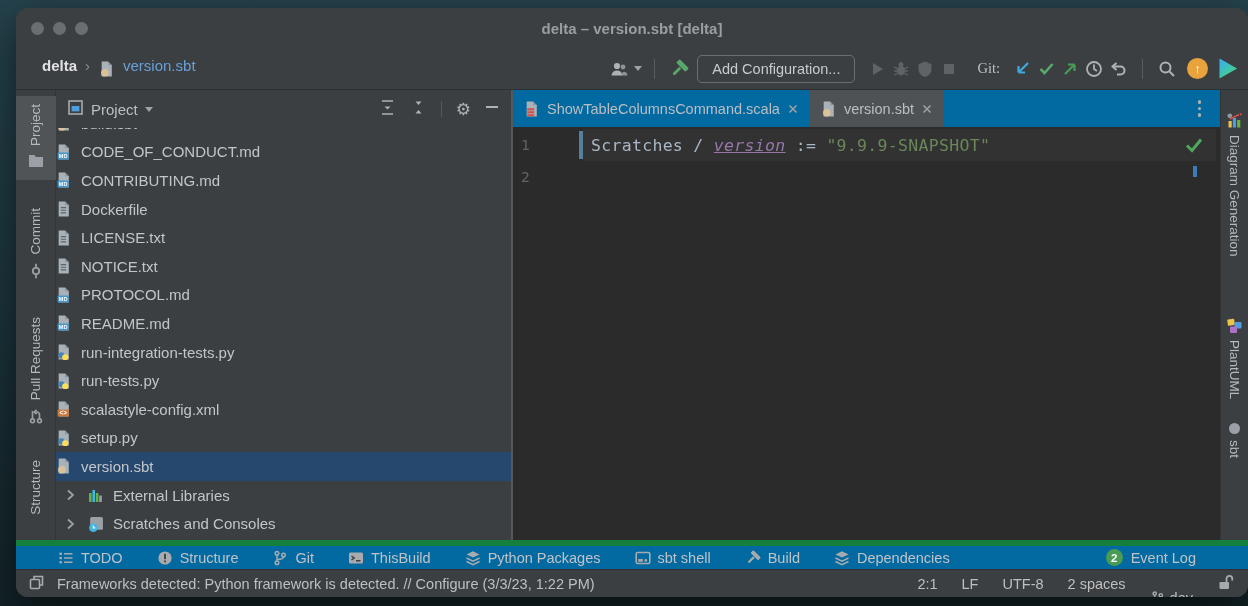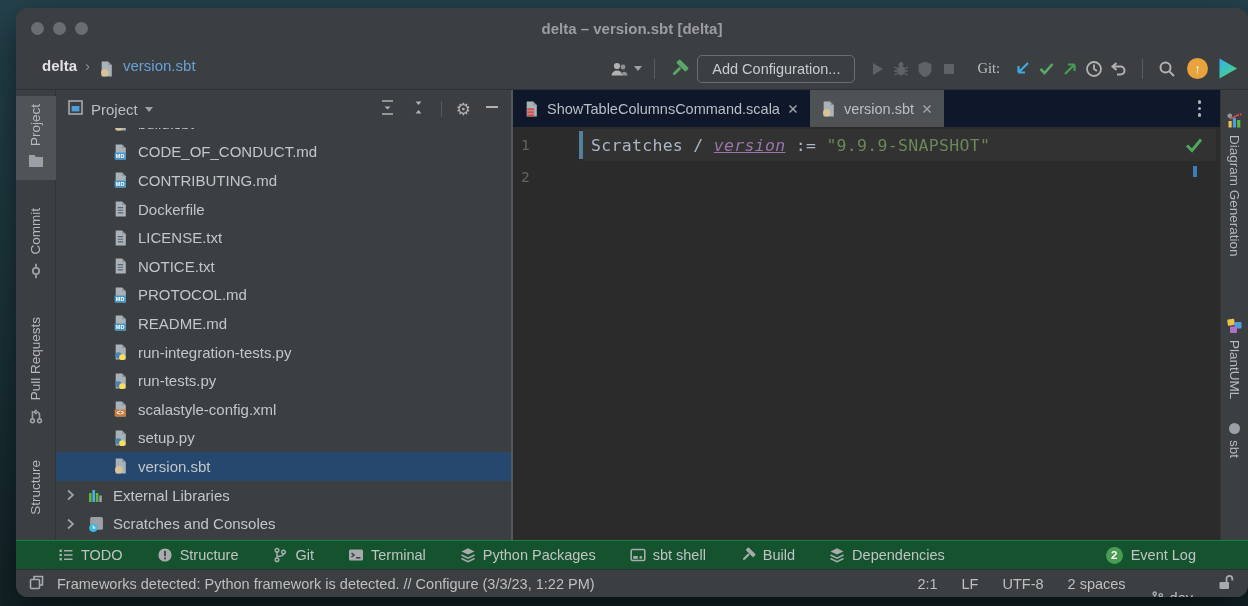--- a/index.html
+++ b/index.html
@@ -41,29 +41,29 @@
 
   
   .project-panel { width:457px; flex:none; background:#3c3f41; border-right:2px solid #54585a; display:flex; flex-direction:column; min-height:0; }
   .pp-header { height:38px; flex:none; display:flex; align-items:center; padding:0 12px 0 12px; }
   .pp-title { color:#bbbec2; font-size:15px; margin:0 4px 0 8px; }
   .pp-icons { margin-left:auto; display:flex; align-items:center; gap:14px; }
   .pp-div { width:1px; height:16px; background:#55585a; }
   .tree { flex:1; overflow:hidden; position:relative; }
   .tree-list { margin-top:-19px; }
   .trow { height:28.6px; display:flex; align-items:center; font-size:15px; color:#c2c6c9; white-space:nowrap; }
-  .trow.file { padding-left:57px; }
+  .trow.file { }
   .trow.root { padding-left:10px; }
   .trow .ticon { display:flex; width:16px; justify-content:center; margin-right:9px; flex:none; }
   .trow .chev { display:flex; width:10px; margin-right:12px; flex:none; }
   .trow.selected { background:#26486E; }
 
   
   .editor { flex:1; display:flex; flex-direction:column; background:#2b2b2b; min-width:0; }
-  .tabbar { height:38px; flex:none; background:#0f172a; display:flex; align-items:stretch; border-bottom:1px solid #2b2b2b; }
+  .tabbar { height:38px; flex:none; background:#0369a1; display:flex; align-items:stretch; border-bottom:1px solid #2b2b2b; }
   .tab { display:flex; align-items:center; gap:8px; padding:0 12px; font-size:14.5px; color:#bbbec2; }
   .tab.active { background:#4e5254; }
   .tab .close { display:flex; align-items:center; }
   .kebab { margin-left:auto; align-self:center; margin-right:16px; display:flex; flex-direction:column; gap:3px; padding:3px; }
   .kebab i { width:3.5px; height:3.5px; border-radius:50%; background:#afb1b3; }
   .code-area { flex:1; position:relative; font-family:"DejaVu Sans Mono", monospace; padding-top:1px; }
   .code-line { height:32px; display:flex; align-items:center; position:relative; }
   .lnum { width:70px; flex:none; padding-left:8px; color:#606366; font-size:14.5px; z-index:1; }
   .linebg { position:absolute; left:70px; right:4px; top:0; bottom:0; background:#323232; }
   .vcsbar { position:absolute; left:66px; width:4px; top:2px; bottom:2px; background:#54809c; }
@@ -72,21 +72,21 @@
   .insp-check { position:absolute; right:16px; top:8px; }
   .scroll-mark { position:absolute; right:23px; top:38px; width:4px; height:11px; background:#3C7CB8; }
 
   
   .stripe-right { width:28px; flex:none; background:#3c3f41; border-left:1px solid #323537; display:flex; flex-direction:column; align-items:center; }
   .vlabel-r { writing-mode:vertical-rl; color:#b7babd; font-size:13.5px; margin-top:6px; }
   .rs-icon { margin-top:22px; display:flex; }
   .sbt-dot { width:11px; height:11px; border-radius:50%; background:#9aa0a6; }
 
   
-  .bottombar { height:29px; flex:none; background:#14532d; border-top:1px solid #15803d; display:flex; align-items:center; padding-left:42px; }
+  .bottombar { height:29px; flex:none; background:#0369a1; border-top:6px solid #15803d; display:flex; align-items:center; padding-left:42px; }
   .bb-item { display:flex; align-items:center; gap:7px; color:#c0c3c5; font-size:14.5px; margin-right:34px; }
   .eventlog { margin-left:auto; margin-right:52px; display:flex; align-items:center; gap:8px; color:#c0c3c5; font-size:14.5px; }
   .badge { width:17px; height:17px; border-radius:50%; background:#499C54; color:#fff; font-size:11.5px; font-weight:bold; display:flex; align-items:center; justify-content:center; }
 
   
   .statusbar { height:28px; flex:none; background:#3c3f41; border-top:1px solid #2e3133; display:flex; align-items:center; padding:0 14px 0 12px; color:#bdbfc1; font-size:14.5px; }
   .sb-msg { margin-left:12px; }
   .sb-right { margin-left:auto; display:flex; align-items:center; gap:24px; }
   .sb-branch { display:flex; align-items:center; gap:5px;margin-top:28px; }
 </style>
@@ -568,21 +568,21 @@
           <span class="bb-label">Git</span>
         </span>
         <span class="bb-item">
           <span style="display:flex">
             <svg width="16" height="16" viewBox="0 0 16 16">
               <rect x="1" y="2.5" width="14" height="11" rx="1.5" fill="#a7abae"></rect>
               <path d="M3.5 6l2.6 2-2.6 2" stroke="#3c3f41" stroke-width="1.5" fill="none"></path>
               <path d="M8 10.8h4.5" stroke="#3c3f41" stroke-width="1.5"></path>
             </svg>
           </span>
-          <span class="bb-label">Terminal</span>
+          <span class="bb-label">ThisBuild</span>
         </span>
         <span class="bb-item">
           <span style="display:flex">
             <svg width="16" height="16" viewBox="0 0 16 16">
               <path d="M8 1.2L14.5 4.4 8 7.6 1.5 4.4z" fill="#a7abae"></path>
               <path d="M1.5 8l6.5 3.2L14.5 8" stroke="#a7abae" stroke-width="1.5" fill="none"></path>
               <path d="M1.5 11.5l6.5 3.2 6.5-3.2" stroke="#a7abae" stroke-width="1.5" fill="none"></path>
             </svg>
           </span>
           <span class="bb-label">Python Packages</span>

